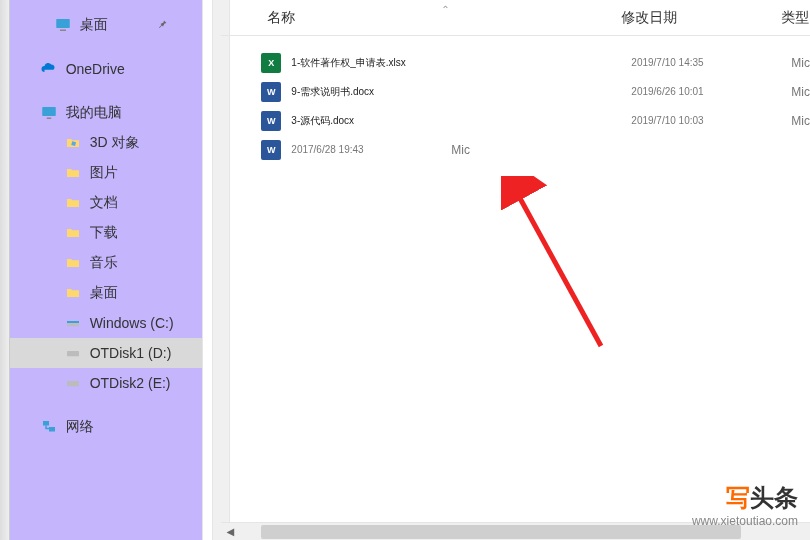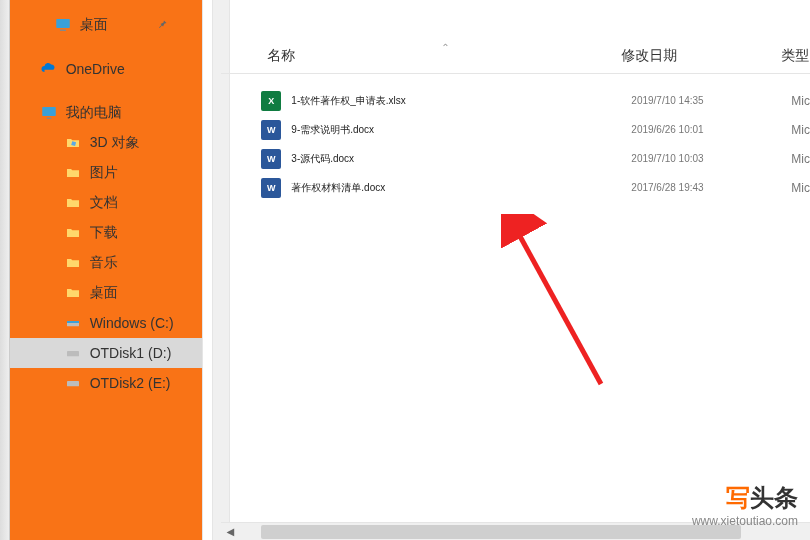--- a/index.html
+++ b/index.html
@@ -1,19 +1,19 @@
 <!DOCTYPE html>
 <html><head>
 <meta charset="utf-8">
 <style>
   * { box-sizing: border-box; margin: 0; padding: 0; }
   html, body { width: 810px; height: 540px; font-family: "Microsoft YaHei", "Segoe UI", sans-serif; font-size: 14px; background: #fff; overflow: hidden; }
   .root { display: flex; width: 100%; height: 100%; }
   .leftbar { width: 10px; background: linear-gradient(to right, #ddd, #eee); border-right: 1px solid #ccc; }
-  .sidebar { width: 202px; background: #f97316; border-right: 1px solid #e5e5e5; padding-top: 10px; position: relative; }
+  .sidebar { width: 202px; background: #c4b5fd; border-right: 1px solid #e5e5e5; padding-top: 10px; position: relative; }
   .tree-item { display: flex; align-items: center; height: 30px; padding-left: 44px; color: #333; cursor: default; position: relative; }
   .tree-item.top { padding-left: 44px; }
   .tree-item.root-item { padding-left: 30px; margin-top: 8px; font-weight: 400; }
   .tree-item.child { padding-left: 54px; text-align: right; }
   .tree-item.selected { background: #d9d9d9; }
   .tree-item .icon { width: 18px; height: 18px; margin-right: 8px; display: inline-flex; align-items: center; justify-content: center; }
   .pin-icon { position: absolute; right: 34px; top: 7px; color: #666; }
   .spacer { height: 6px; }
   .main { flex: 1; display: flex; flex-direction: column; position: relative; }
   .header { display: flex; align-items: center; height: 36px; border-bottom: 1px solid #e5e5e5; padding-left: 40px; color: #333; position: relative; }
@@ -163,25 +163,35 @@
       <span class="icon">
           <svg viewBox="0 0 24 24" width="16" height="16">
             <rect x="3" y="9" width="18" height="8" rx="1" class="drive"></rect>
           </svg>
         </span>
       <span>OTDisk2 (E:)</span>
     </div>
 
     <div class="spacer"></div>
 
+    <div class="tree-item root-item">
+      <span class="icon">
+        <svg viewBox="0 0 24 24" width="18" height="18">
+            <rect x="4" y="4" width="8" height="6" class="net"></rect>
+            <rect x="12" y="12" width="8" height="6" class="net"></rect>
+            <path d="M8 10v4h6" stroke="#3aa0d8" fill="none" stroke-width="2"></path>
+          </svg>
+      </span>
+      <span>网络</span>
+    </div>
   </div>
 
   <div class="vscroll-left"></div>
 
-  <div class="main" style="margin-left:18px;margin-top:38px;">
+  <div class="main" style="margin-left:18px;">
     <div class="header">
       <div class="col name"><span>名称</span></div>
       <span class="sort-arrow">⌃</span>
       <div class="col date"><span>修改日期</span></div>
       <div class="col type"><span>类型</span></div>
     </div>
 
     <div class="files">
       <div class="file-row">
         <span class="ficon xlsx">X</span>
@@ -196,21 +206,20 @@
         <span class="file-type">Mic</span>
       </div>
       <div class="file-row">
         <span class="ficon docx">W</span>
         <span class="file-name">3-源代码.docx</span>
         <span class="file-date">2019/7/10 10:03</span>
         <span class="file-type">Mic</span>
       </div>
       <div class="file-row">
         <span class="ficon docx">W</span>
-        <span class="file-name">著作权材料清单.docx</span>
         <span class="file-date">2017/6/28 19:43</span>
         <span class="file-type">Mic</span>
       </div>
 
       <svg class="arrow-annotation" style="left:280px; top:140px;" width="120" height="180" viewBox="0 0 120 180">
         <defs>
           <marker id="ah" markerWidth="12" markerHeight="12" refX="2" refY="6" orient="auto">
             <path d="M0,0 L12,6 L0,12 z" fill="#e22"></path>
           </marker>
         </defs>

